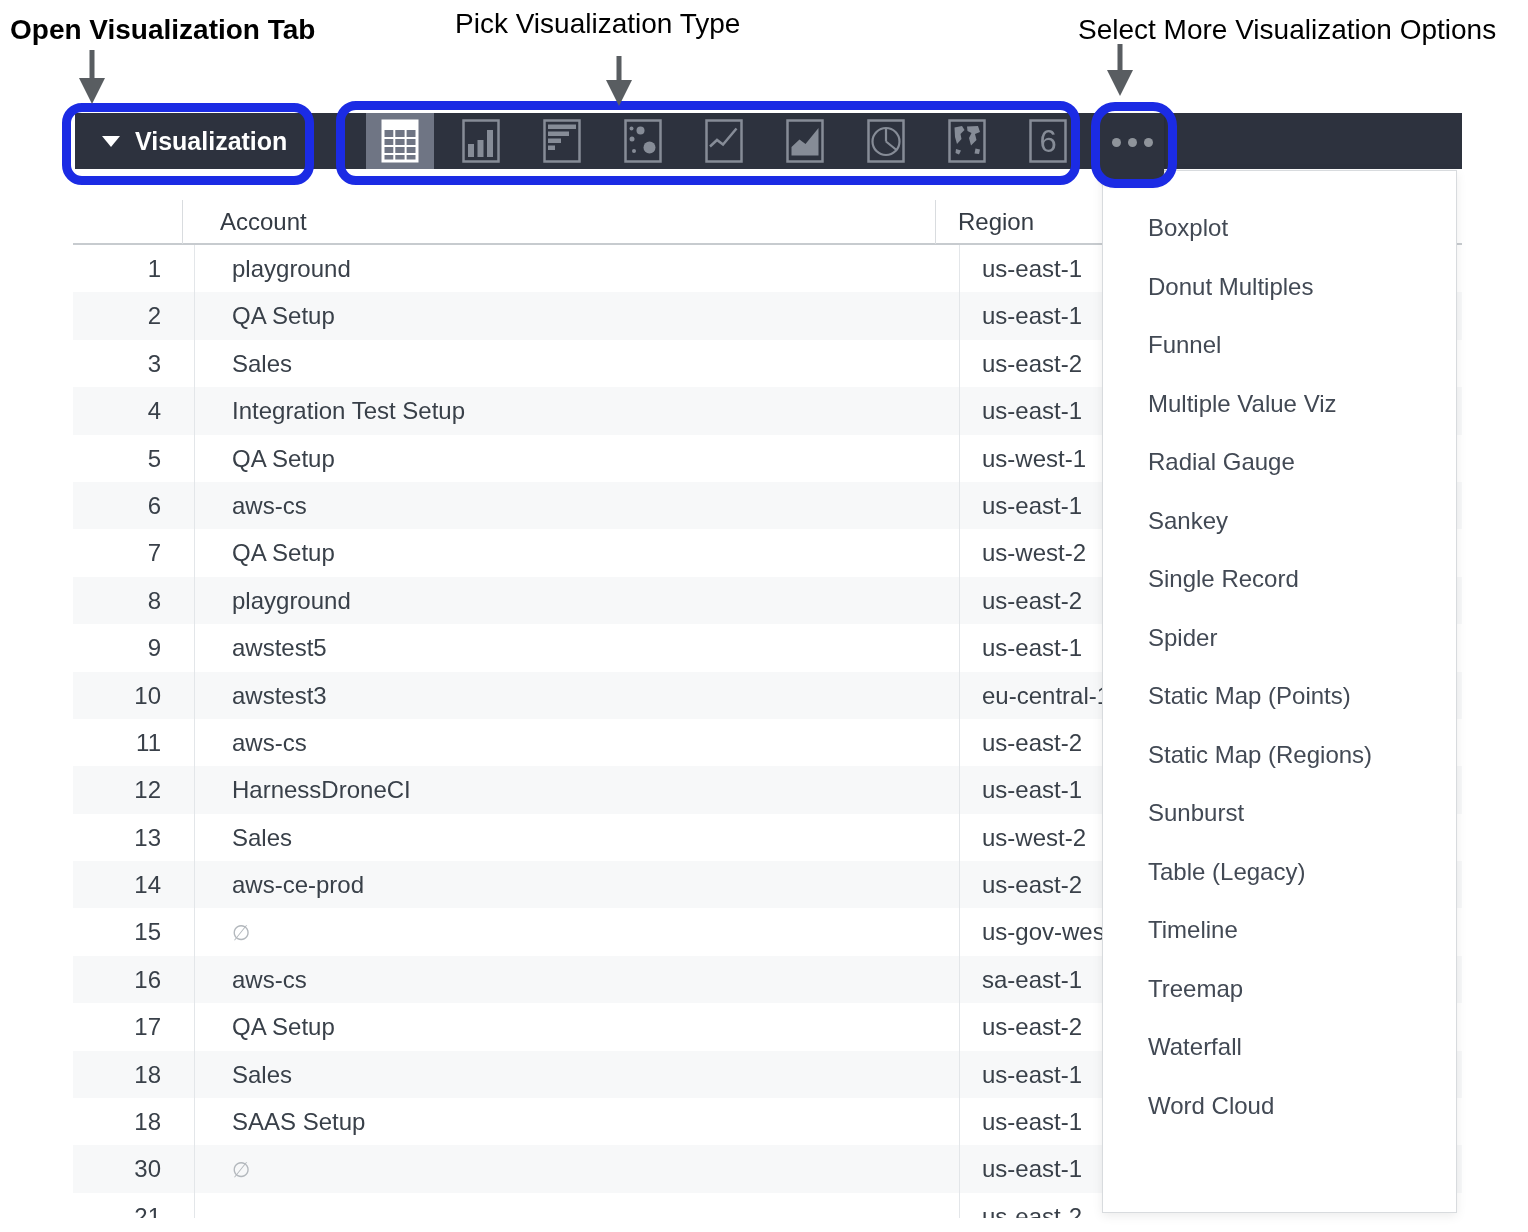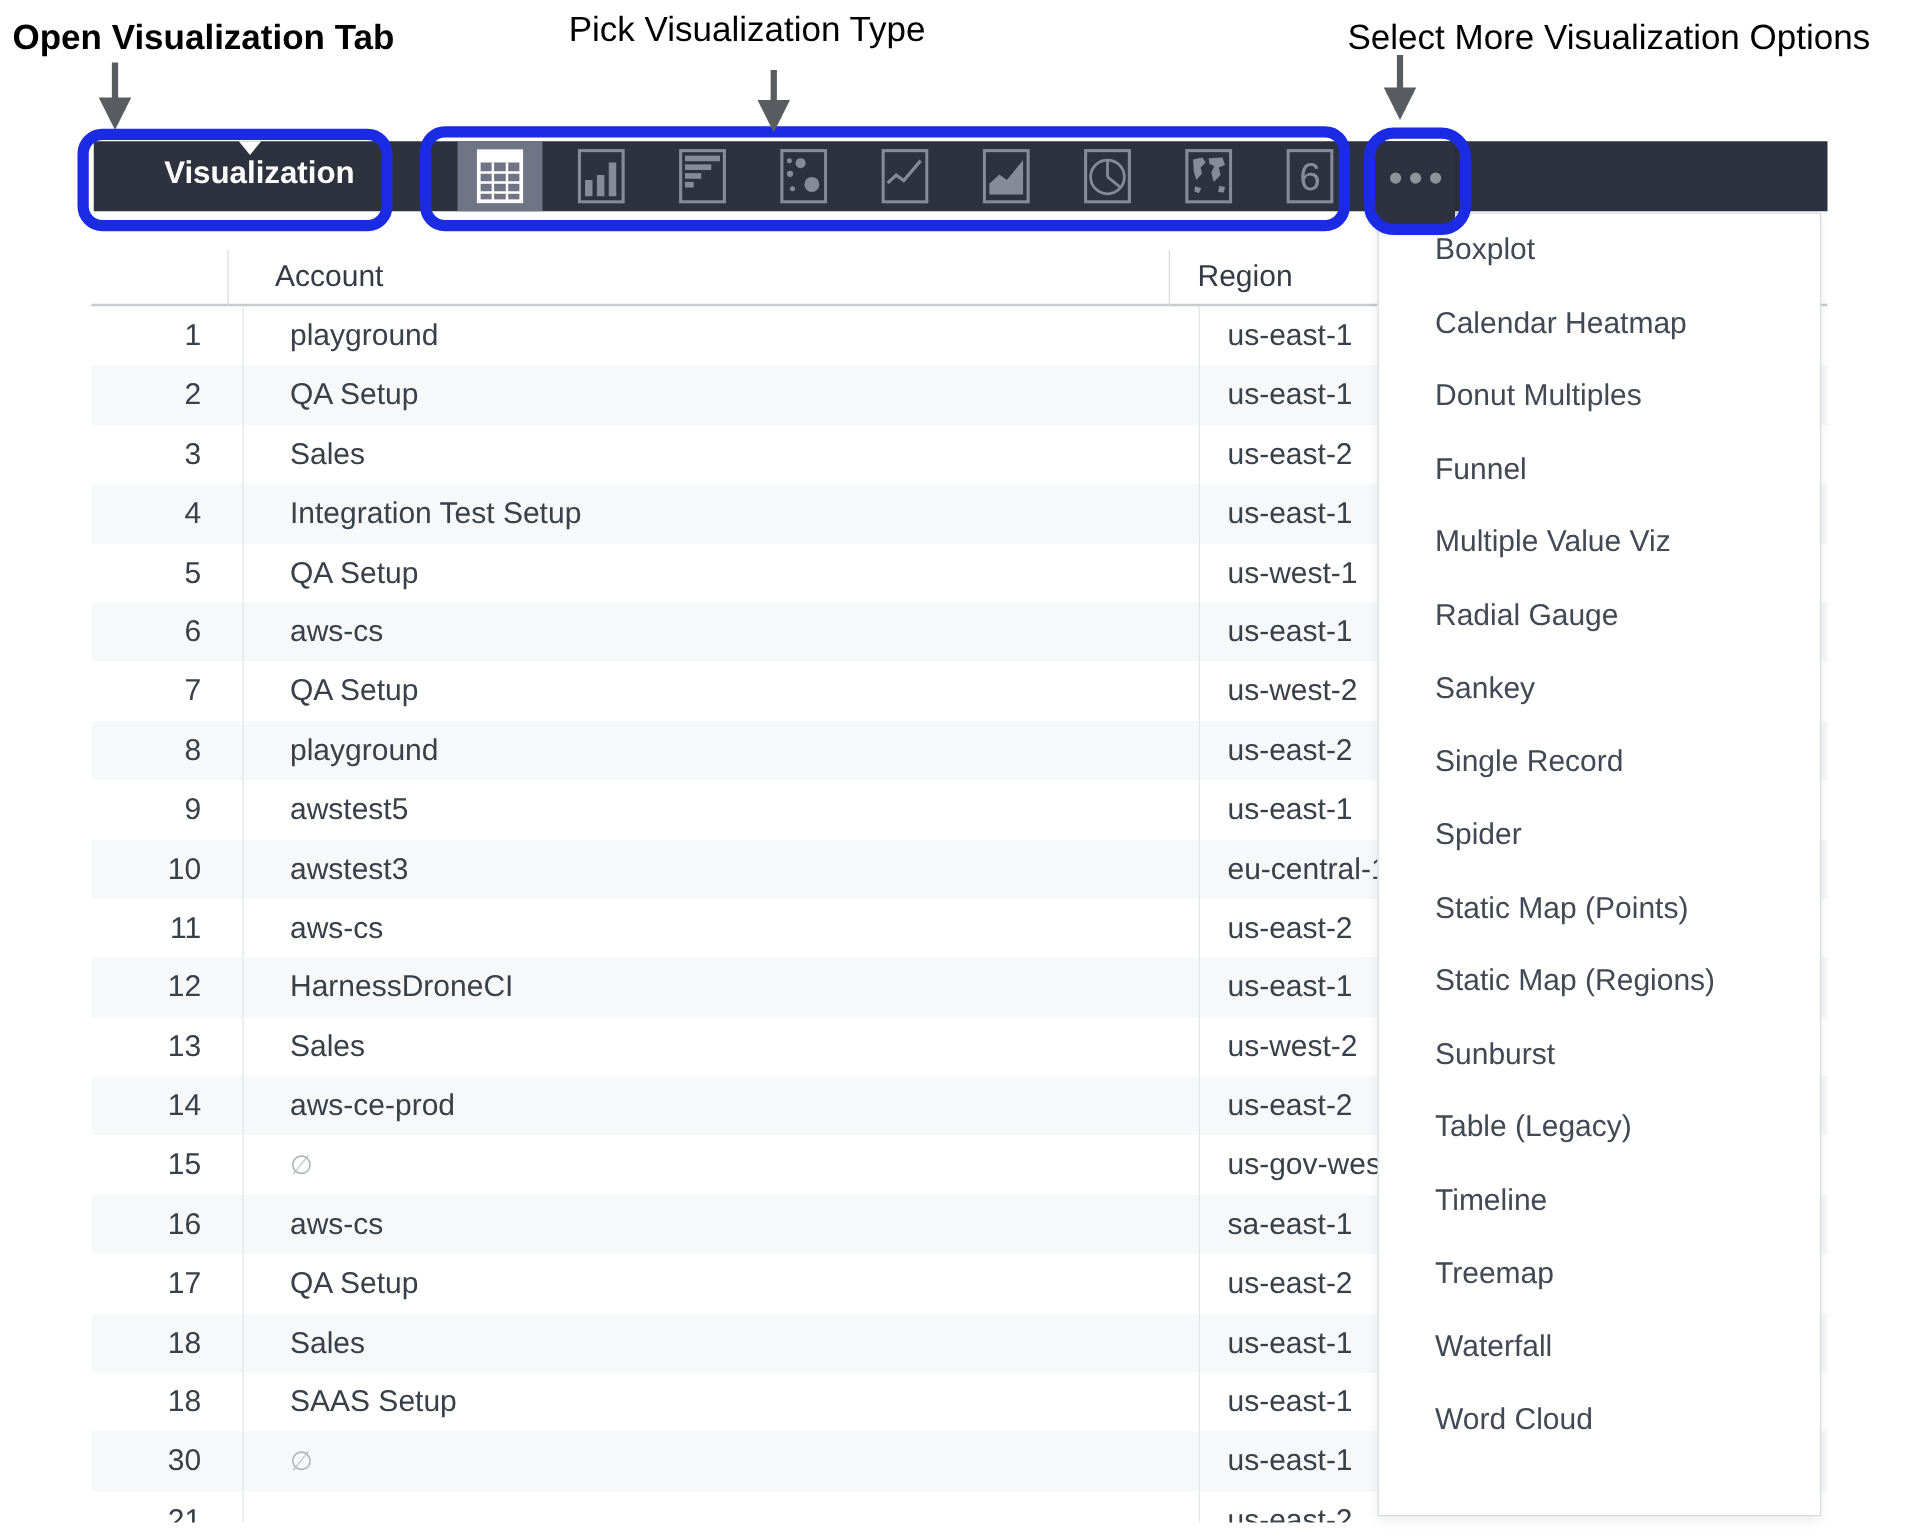--- a/index.html
+++ b/index.html
@@ -22,21 +22,21 @@
   .arrow .shaft{position:absolute;left:50%;transform:translateX(-50%);width:5px;background:var(--arrow-gray);}
   .arrow .head{position:absolute;left:50%;transform:translateX(-50%);width:0;height:0;
     border-left:13px solid transparent;border-right:13px solid transparent;
     border-top:26px solid var(--arrow-gray);}
 
   
   .hl{position:absolute;border:9px solid var(--blue);border-radius:20px;z-index:7;pointer-events:none;}
 
   
   .toolbar{position:absolute;left:75px;top:113px;width:1387px;height:56px;background:var(--toolbar-bg);z-index:2;display:flex;align-items:center;}
-  .viz-tab{display:flex;align-items:center;width:238px;height:56px;padding-left:27px;cursor:pointer;flex-direction:column;}
+  .viz-tab{display:flex;align-items:center;width:238px;height:56px;padding-left:27px;cursor:pointer;}
   .caret{width:0;height:0;border-left:9px solid transparent;border-right:9px solid transparent;border-top:11px solid #fff;margin-right:15px;}
   .viz-tab-label{color:#fff;font-size:25px;font-weight:bold;}
   .viz-slots{position:absolute;left:291px;top:0;height:56px;display:flex;align-items:center;}
   .viz-slot{width:68px;height:56px;margin-right:13px;display:flex;align-items:center;justify-content:center;color:var(--icon-gray);cursor:pointer;}
   .viz-slot:last-child{margin-right:0;}
   .viz-slot.selected{background:var(--slot-sel);color:#fff;}
 
   
   .more-btn{position:absolute;left:1100px;top:113px;width:64px;height:69px;background:var(--toolbar-bg);
     border-radius:0 0 9px 9px;z-index:6;display:flex;align-items:center;justify-content:center;gap:7px;
@@ -50,21 +50,21 @@
   .trow{display:flex;height:47.4px;line-height:47.4px;}
   .trow.striped{background:var(--stripe);}
   .c1{width:109px;text-align:right;padding-right:21px;flex:none;}
   .c2{width:753px;padding-left:37px;flex:none;overflow:hidden;white-space:nowrap;}
   .c3{flex:1;padding-left:22px;overflow:hidden;white-space:nowrap;}
   .trow .c2,.trow .c3{border-left:1px solid var(--divider);margin-left:12px;}
   .null-sym{color:#b3b8bd;font-size:21px;}
 
   
   .menu{position:absolute;left:1102px;top:170px;width:355px;height:1043px;background:#fff;
-    border:1px solid #d8dbde;box-shadow:0 3px 10px rgba(0,0,0,.08);z-index:5;padding-top:0;}
+    border:1px solid #d8dbde;box-shadow:0 3px 10px rgba(0,0,0,.08);z-index:5;padding-top:28px;}
   .menu-item{height:58.5px;line-height:58.5px;padding-left:45px;font-size:24px;color:#424954;cursor:pointer;white-space:nowrap;}
 </style>
 </head>
 <body>
 
 <div class="stage">
 
   <div class="anno" style="left:10px;top:14px;font-weight:bold;">Open Visualization Tab</div>
   <div class="anno" style="left:455px;top:8px;">Pick Visualization Type</div>
   <div class="anno" style="left:1078px;top:14px;">Select More Visualization Options</div>
@@ -279,21 +279,20 @@
         <div class="trow">
           <div class="c1">21</div>
           <div class="c2"></div>
           <div class="c3">us-east-2</div>
         </div>
       </div>
   </div>
 
   <div class="menu" id="vizmenu">
       <div class="menu-item">Boxplot</div>
-      <div class="menu-item">Calendar Heatmap</div>
       <div class="menu-item">Donut Multiples</div>
       <div class="menu-item">Funnel</div>
       <div class="menu-item">Multiple Value Viz</div>
       <div class="menu-item">Radial Gauge</div>
       <div class="menu-item">Sankey</div>
       <div class="menu-item">Single Record</div>
       <div class="menu-item">Spider</div>
       <div class="menu-item">Static Map (Points)</div>
       <div class="menu-item">Static Map (Regions)</div>
       <div class="menu-item">Sunburst</div>

